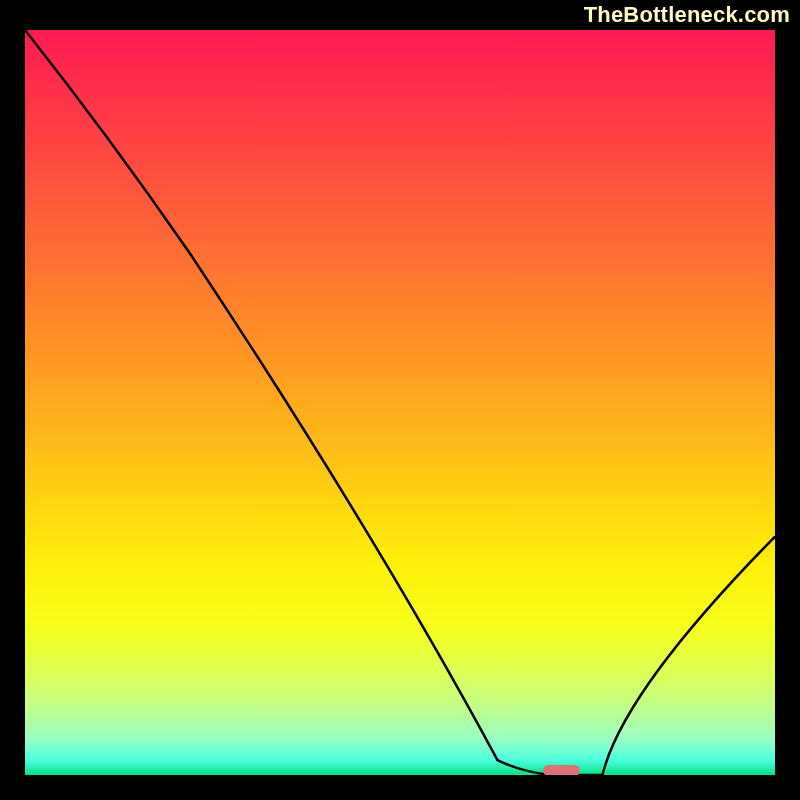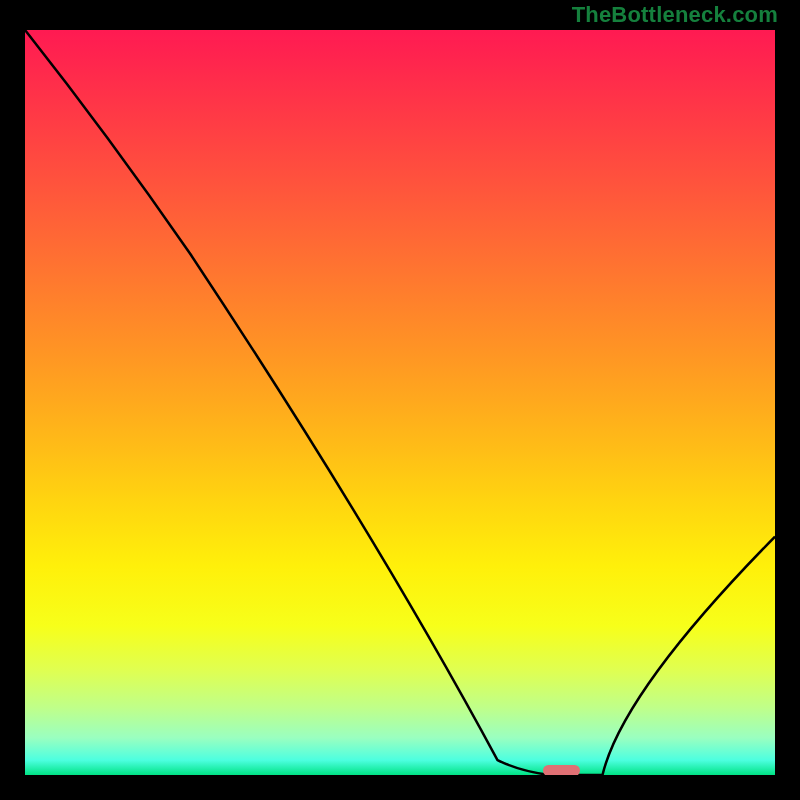--- a/index.html
+++ b/index.html
@@ -12,22 +12,22 @@
   }
   .frame {
     position: relative;
     width: 800px;
     height: 800px;
     background: #000000;
   }
   .watermark {
     position: absolute;
     top: 2px;
-    right: 22px;
-    color: #15803d;
+    right: 10px;
+    color: #fef9c3;
     font-size: 22px;
     font-weight: 600;
     letter-spacing: 0.2px;
     z-index: 10;
   }
   .plot {
     position: absolute;
     left: 25px;
     top: 30px;
     width: 750px;

